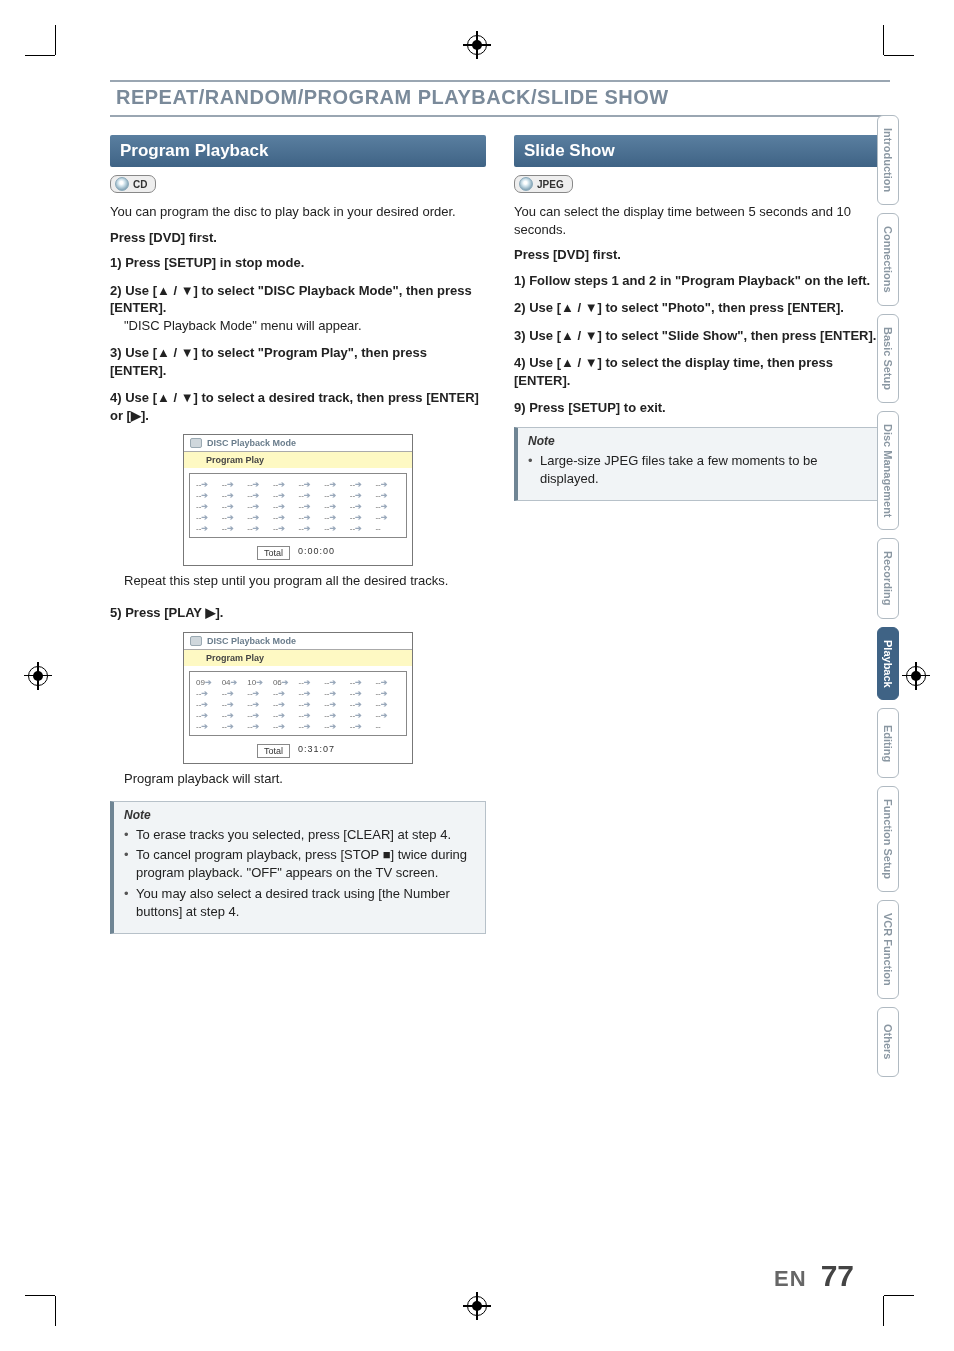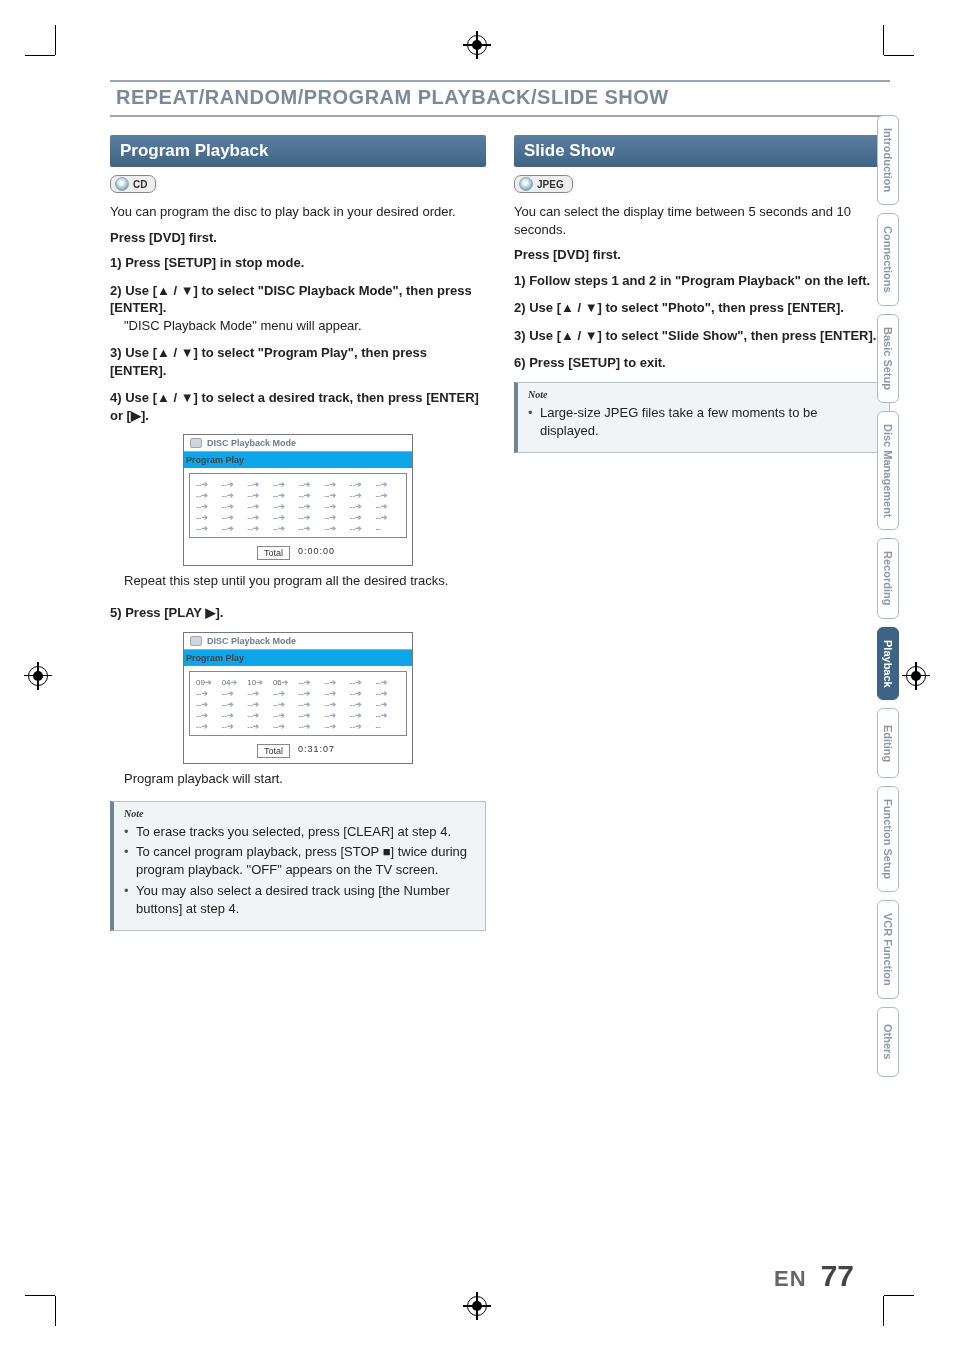--- a/index.html
+++ b/index.html
@@ -94,22 +94,22 @@
   .screen-title {
     display:flex; align-items:center; gap:5px;
     padding:3px 6px; border-bottom:1px solid #aaa;
     font-weight:700; color:#6a7d8c;
   }
   .screen-title .ticon {
     width:12px; height:10px; background:#cfd7dc; border:1px solid #9aa9b2;
     border-radius:2px; position:relative;
   }
   .screen-sub {
-    background:#0ea5e9; color:#444; font-weight:700;
-    padding:3px 2px; font-size:9px;
+    background:#fef9c3; color:#444; font-weight:700;
+    padding:3px 22px; font-size:9px;
   }
   .screen-body {
     padding:6px 6px 4px 6px;
     border:1px solid #888; margin:5px;
   }
   .grid5 {
     display:grid; grid-template-columns:repeat(8,1fr);
     gap:2px 1px; font-size:8px; color:#666;
   }
   .grid5 span { white-space:nowrap; }
@@ -120,21 +120,21 @@
   }
   .screen-total .lab { border:1px solid #888; padding:1px 6px; }
   .screen-total .val { letter-spacing:1px; }
 
   .caption { font-size:13px; margin:6px 0 14px 14px; line-height:1.35; }
 
   .note-box {
     border:1px solid #b7c1c9; border-left:4px solid #6f8594;
     background:#f1f4f6; padding:6px 10px 10px 10px; margin-top:10px;
   }
-  .note-title { font-weight:700; font-style:italic; font-size:10px; color:#333; margin-bottom:4px;font-family:Liberation Serif, serif; }
+  .note-title { font-weight:700; font-style:italic; font-size:12px; color:#333; margin-bottom:4px; }
   .note-box ul { list-style:none; padding-left:0; }
   .note-box li { font-size:13px; line-height:1.4; padding-left:12px; position:relative; margin-bottom:2px; }
   .note-box li::before { content:"•"; position:absolute; left:0; color:#555; }
 
   
   .side-tabs {
     position:absolute; right:55px; top:115px;
     display:flex; flex-direction:column; gap:8px;
   }
   .tab {
@@ -362,21 +362,24 @@
         <div class="step">
           <span class="st-head">1) Follow steps 1 and 2 in "Program Playback" on the left.</span>
         </div>
         <div class="step">
           <span class="st-head">2) Use [▲ / ▼] to select "Photo", then press [ENTER].</span>
         </div>
         <div class="step">
           <span class="st-head">3) Use [▲ / ▼] to select "Slide Show", then press [ENTER].</span>
         </div>
         <div class="step">
-          <span class="st-head">6) Press [SETUP] to exit.</span>
+          <span class="st-head">4) Use [▲ / ▼] to select the display time, then press [ENTER].</span>
+        </div>
+        <div class="step">
+          <span class="st-head">9) Press [SETUP] to exit.</span>
         </div>
 
         <div class="note-box">
           <div class="note-title">Note</div>
           <ul>
             <li>Large-size JPEG files take a few moments to be displayed.</li>
           </ul>
         </div>
 
       </div>

